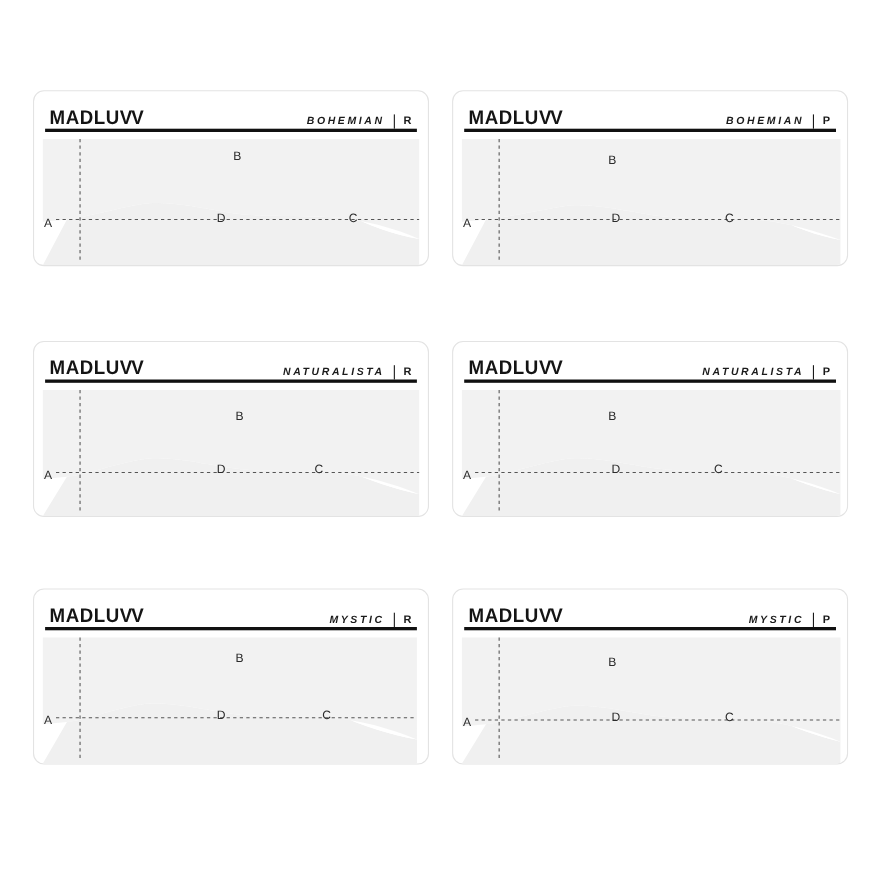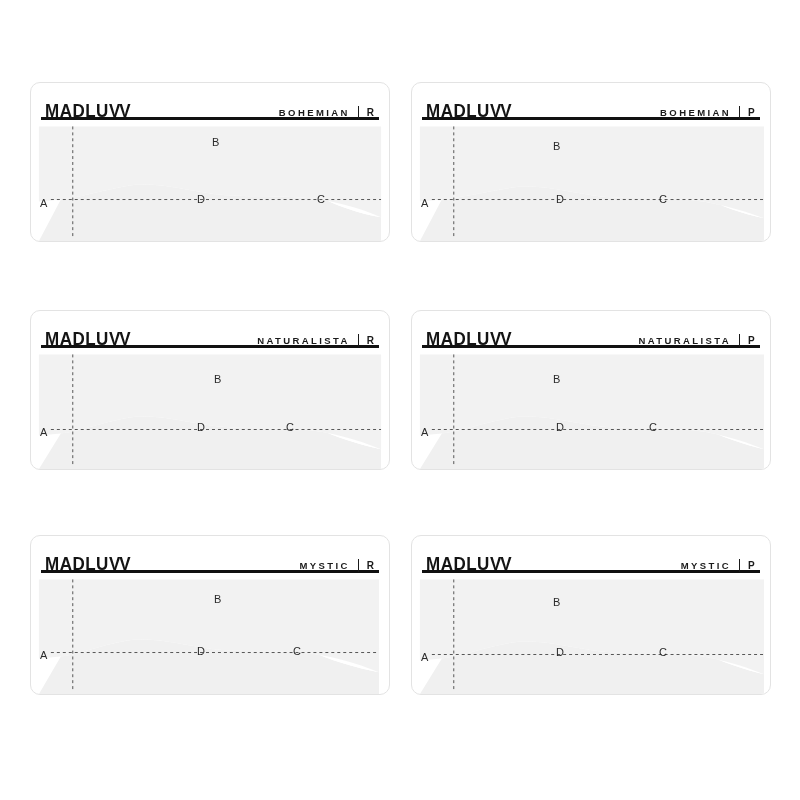--- a/index.html
+++ b/index.html
@@ -29,27 +29,26 @@
     overflow: hidden;
     box-sizing: border-box;
   }
   .stencil .header {
     position: absolute;
     left: 0;
     top: 0;
     width: 100%;
     height: 34px;
     display: flex;
-    align-items: center;
+    align-items: flex-end;
     justify-content: space-between;
     padding: 0 14px;
     box-sizing: border-box;
     background: transparent;
     z-index: 5;
-    margin-top: 12px;
   }
   .brand {
     font-family: "Liberation Sans", sans-serif;
     font-weight: bold;
     font-size: 17px;
     letter-spacing: 0.5px;
     color: #141414;
     transform: scaleY(1.06);
   }
   .brand .v-pair {
@@ -58,20 +57,21 @@
   .style-group {
     display: flex;
     align-items: center;
     gap: 8px;
   }
   .style-name {
     font-size: 9.5px;
     letter-spacing: 2.4px;
     font-weight: bold;
     color: #1a1a1a;
+    font-style: italic;
   }
   .style-divider {
     display: inline-block;
     width: 1px;
     height: 13px;
     background: #1a1a1a;
   }
   .style-code {
     font-size: 10px;
     font-weight: bold;

